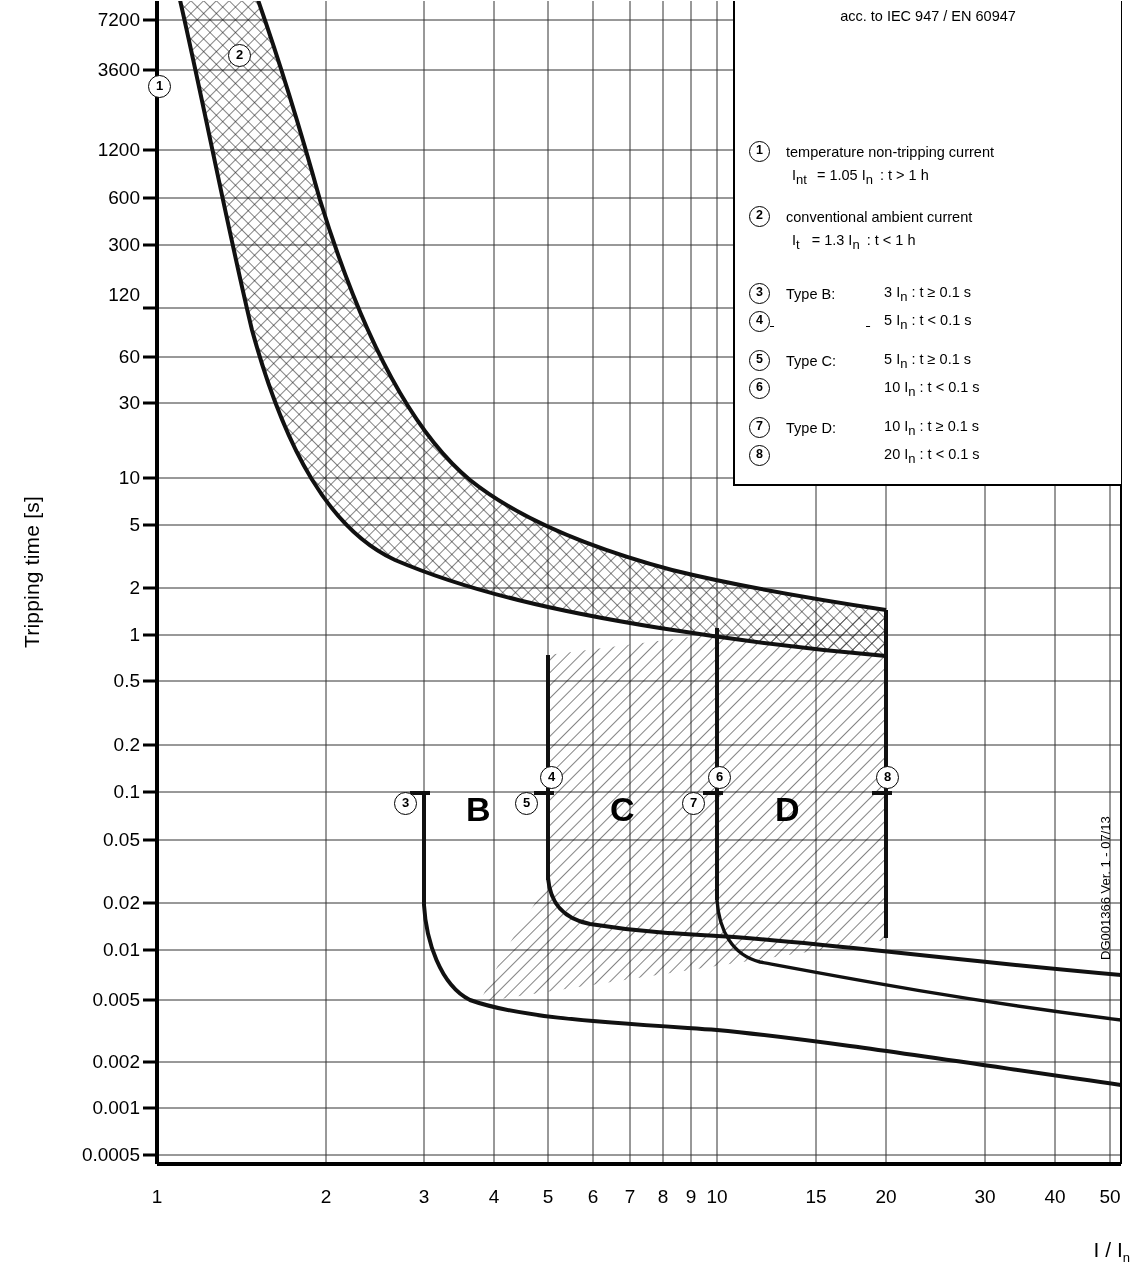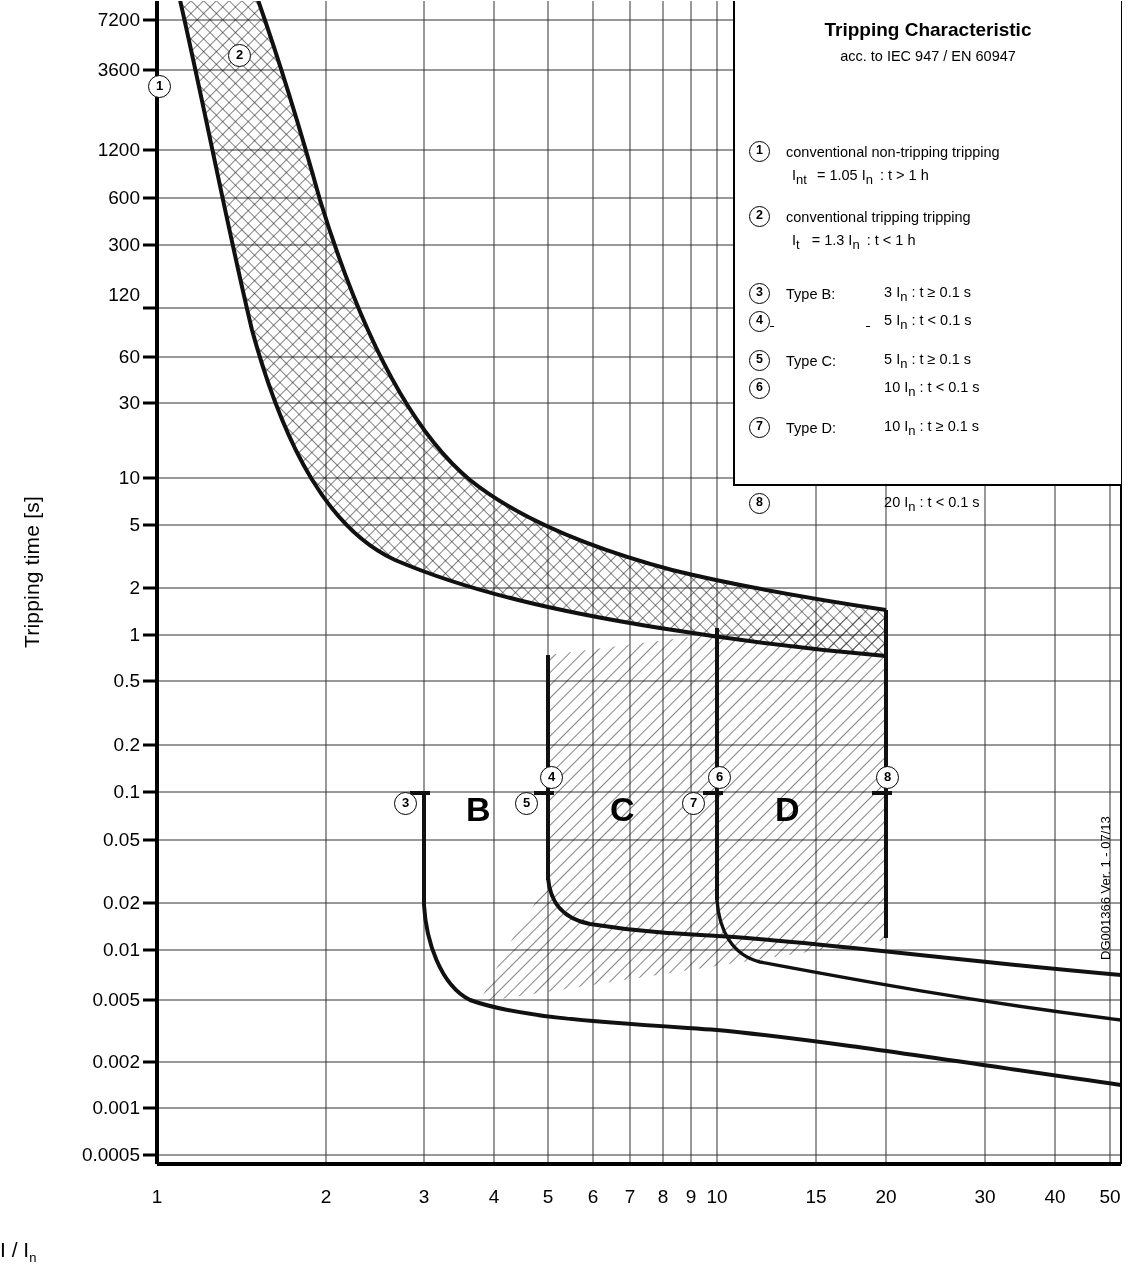--- a/index.html
+++ b/index.html
@@ -6,21 +6,21 @@
   body{font-family:"Liberation Sans",sans-serif;color:#000;}
   #root{position:relative;width:1130px;height:1280px;overflow:hidden;background:#fff;}
 
   
   .ylabel{
     position:absolute;left:-68px;top:560px;width:200px;text-align:center;
     transform:rotate(-90deg);transform-origin:center center;
     font-size:21px;letter-spacing:.2px;
   }
   .xlabel{
-    position:absolute;left:0;top:1238px;width:1130px;text-align:left;font-size:21px;
+    position:absolute;left:0;top:1238px;width:1130px;text-align:right;font-size:21px;
   }
   .xlabel sub{font-size:13px;}
 
   .ytick{
     position:absolute;right:0;text-align:right;font-size:19px;white-space:nowrap;
   }
   .ytickwrap{position:absolute;left:0;top:0;width:140px;height:1280px;}
   .xtick{position:absolute;top:1186px;font-size:19px;text-align:center;width:40px;}
 
   
@@ -232,36 +232,35 @@
   <div class="xtick" style="left:866px;">20</div>
   <div class="xtick" style="left:965px;">30</div>
   <div class="xtick" style="left:1035px;">40</div>
   <div class="xtick" style="left:1090px;">50</div>
 
   <div class="xlabel">
     <span>I / I</span><sub>n</sub>
   </div>
 
   <div class="legend">
-    <div class="title">Tripping Characteristic</div>
     <div class="sub">acc. to IEC 947 / EN 60947</div>
 
     <div class="lrow" style="left:14px;top:140px;">
       <span class="circ">1</span>
-      <span class="ltext">conventional non-tripping tripping</span>
+      <span class="ltext">temperature non-tripping current</span>
     </div>
     <div class="lrow" style="left:57px;top:166px;">
       <span>I</span><sub>nt</sub>
       <span style="margin-left:6px;">= 1.05 I</span><sub>n</sub>
       <span style="margin-left:3px;">: t &gt; 1 h</span>
     </div>
 
     <div class="lrow" style="left:14px;top:205px;">
       <span class="circ">2</span>
-      <span class="ltext">conventional tripping tripping</span>
+      <span class="ltext">conventional ambient current</span>
     </div>
     <div class="lrow" style="left:57px;top:231px;">
       <span>I</span><sub>t</sub>
       <span style="margin-left:8px;">= 1.3 I</span><sub>n</sub>
       <span style="margin-left:3px;">: t &lt; 1 h</span>
     </div>
 
     <div class="lrow" style="left:14px;top:282px;">
       <span class="circ">3</span>
       <span class="ltext" style="width:80px;">Type B:</span>
@@ -302,21 +301,21 @@
 
     <div class="lrow" style="left:14px;top:416px;">
       <span class="circ">7</span>
       <span class="ltext" style="width:80px;">Type D:</span>
       <span class="ltext" style="margin-left:14px;">
         <span>10</span>
         <span>I</span><sub>n</sub>
         <span>: t ≥ 0.1 s</span>
       </span>
     </div>
-    <div class="lrow" style="left:14px;top:444px;margin-top:48px;">
+    <div class="lrow" style="left:14px;top:444px;">
       <span class="circ">8</span>
       <span class="ltext" style="width:80px;"></span>
       <span class="ltext" style="margin-left:14px;">
         <span>20</span>
         <span>I</span><sub>n</sub>
         <span>: t &lt; 0.1 s</span>
       </span>
     </div>
   </div>
 

